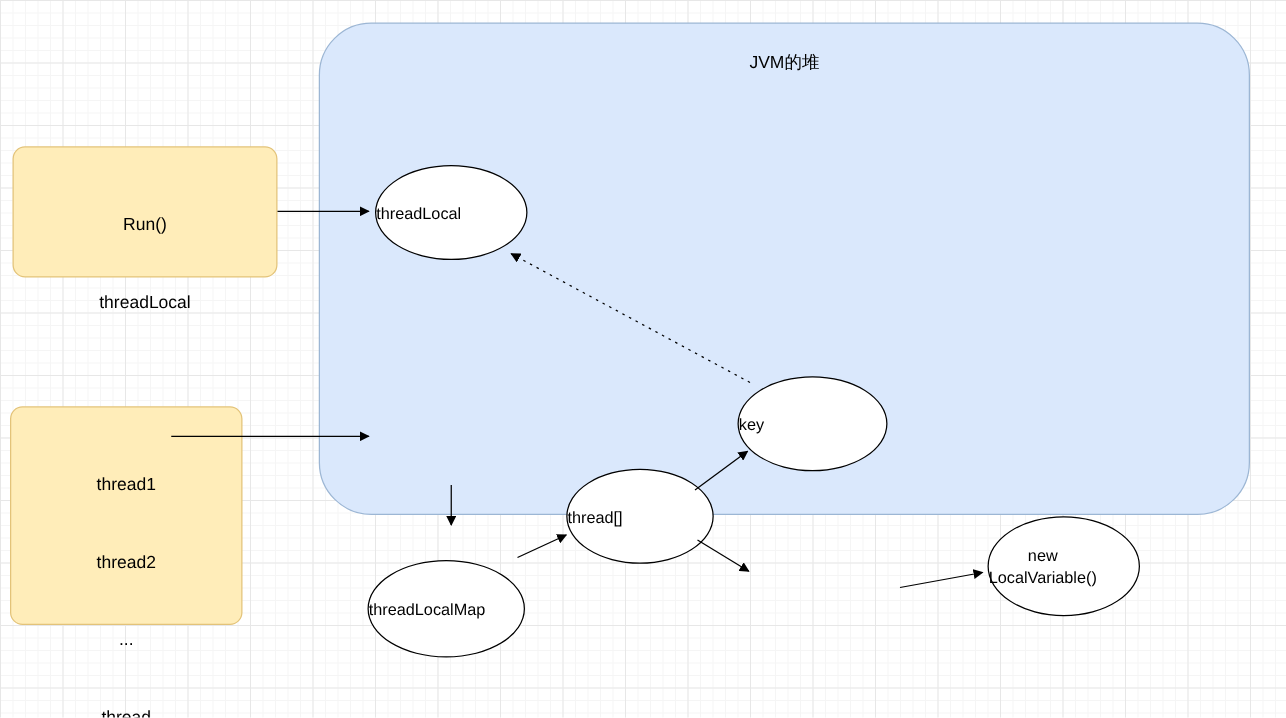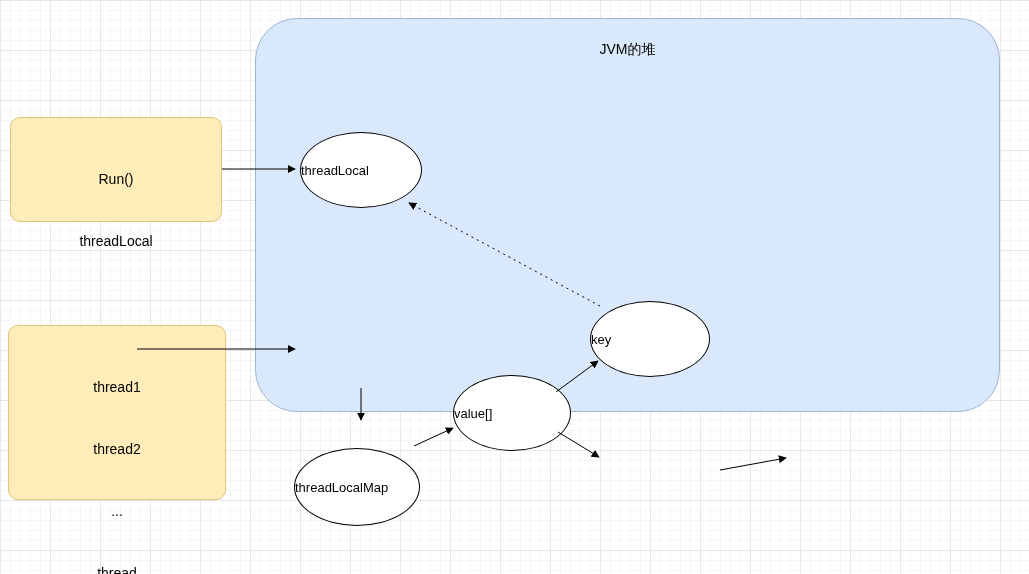--- a/index.html
+++ b/index.html
@@ -75,46 +75,50 @@
 
   <div class="heap">
     <div class="heap-title">JVM的堆</div>
   </div>
 
   <div class="note" style="left:10px; top:117px; width:212px; height:105px;">
     <div class="note-line">Run()</div>
     <div class="note-line">threadLocal</div>
   </div>
 
-  <div class="note" style="left:8px; top:325px; width:218px; height:175px;">
+  <div class="note" style="left:8px; top:325px; width:186px; height:175px;">
     <div class="note-line">thread1</div>
     <div class="note-line">thread2</div>
     <div class="note-line">...</div>
     <div class="note-line">thread</div>
     <div class="note-line">线程池</div>
   </div>
 
   <div class="node" style="left:300px; top:132px; width:122px; height:76px;">
     <span class="node-label">threadLocal</span>
   </div>
 
 
   <div class="node" style="left:294px; top:448px; width:126px; height:78px;">
     <span class="node-label">threadLocalMap</span>
   </div>
 
   <div class="node" style="left:453px; top:375px; width:118px; height:76px;">
-    <span class="node-label">value[]</span>
+    <span class="node-label">thread[]</span>
   </div>
 
   <div class="node" style="left:590px; top:301px; width:120px; height:76px;">
     <span class="node-label">key</span>
   </div>
 
 
+  <div class="node" style="left:790px; top:413px; width:122px; height:80px;">
+    <span class="node-label">new
+LocalVariable()</span>
+  </div>
 
   <svg class="edges" viewBox="0 0 1029 574" xmlns="http://www.w3.org/2000/svg">
     <defs>
       <marker id="arrowhead" viewBox="0 0 10 10" refX="9" refY="5" markerWidth="8" markerHeight="8" orient="auto-start-reverse">
         <path d="M0,0 L10,5 L0,10 z" fill="#000000"></path>
       </marker>
     </defs>
 
     <line class="edge" x1="222" y1="169" x2="295" y2="169" marker-end="url(#arrowhead)"></line>
 

